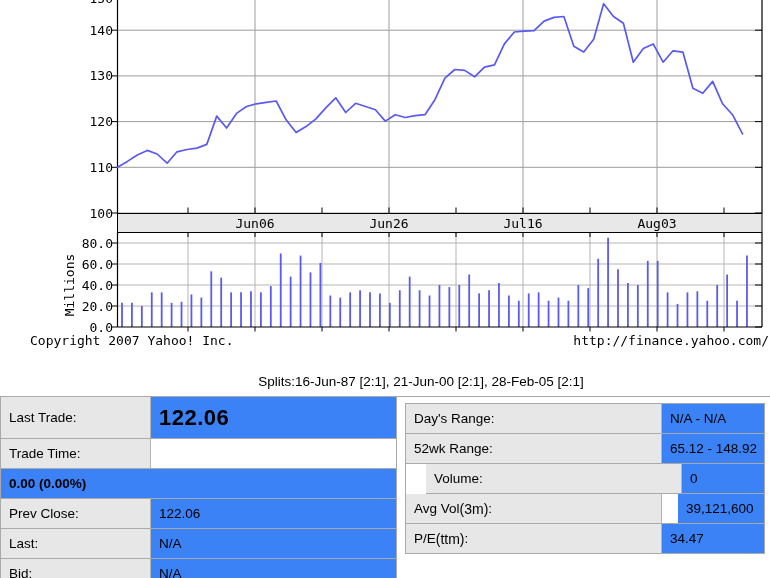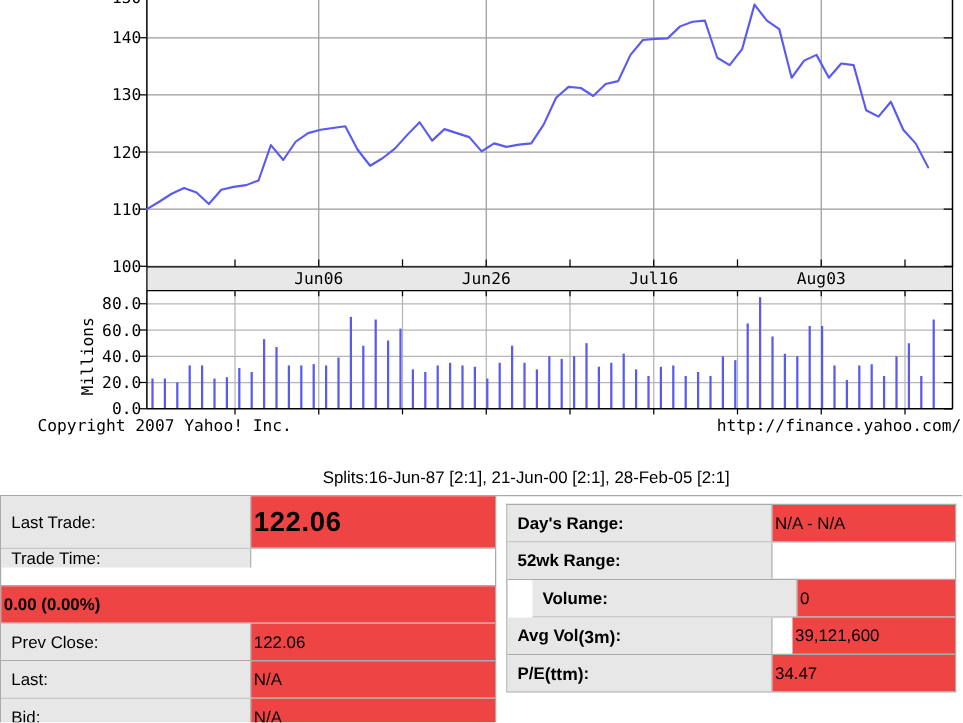--- a/index.html
+++ b/index.html
@@ -9,23 +9,23 @@
   .splits{position:absolute;top:374px;left:0;width:770px;text-align:center;
           font-size:13.5px;color:#000;transform:translateX(36px);}
   .rule{position:absolute;top:396px;left:0;width:770px;height:1px;background:#aaaaaa;}
   .qt{position:absolute;font-size:13.5px;border:1px solid #aaaaaa;border-bottom:none;
       box-sizing:border-box;background:#fff;}
   .qt-left{top:396px;left:0;width:397px;}
   .qt-right{top:403px;left:405px;width:360px;}
   .qrow{display:flex;align-items:stretch;border-bottom:1px solid #aaaaaa;}
   .qlabel{background:#e7e7e7;border-right:1px solid #b5b5b5;display:flex;align-items:center;
           padding-left:8px;box-sizing:border-box;}
-  .qt-left .qlabel{width:200px;}
-  .qt-right .qlabel{width:212px;font-weight:bold;}
-  .qvalue{flex:1;display:flex;align-items:center;padding-left:2px;background:#ef4444;}
+  .qt-left .qlabel{width:150px;}
+  .qt-right .qlabel{width:256px;}
+  .qvalue{flex:1;display:flex;align-items:center;padding-left:8px;background:#3b82f6;}
   .v-large{font-size:22px;font-weight:bold;letter-spacing:0.5px;}
   .v-bold{font-weight:bold;}
   .lbl-small{font-size:14px;text-align:right;}
 </style>
 </head>
 <body>
 
 <div class="page">
   <svg id="chart-svg" width="770" height="352" viewBox="0 0 770 352">
       <line x1="117.5" y1="213" x2="762" y2="213" stroke="#9c9c9c" stroke-width="1"></line>
@@ -189,21 +189,21 @@
     </svg>
   <div class="splits">Splits:16-Jun-87 [2:1], 21-Jun-00 [2:1], 28-Feb-05 [2:1]</div>
   <div class="rule"></div>
   <div class="qt qt-left" id="qt-left">
       <div class="qrow" style="height: 41px;">
         <div class="qlabel">
           <span>Last Trade:</span>
         </div>
         <div class="qvalue v-large">122.06</div>
       </div>
-      <div class="qrow" style="height: 29px; flex-direction: column;">
+      <div class="qrow" style="height: 29px;">
         <div class="qlabel">
           <span>Trade Time:</span>
         </div>
       </div>
       <div class="qrow" style="height: 29px;">
         <div class="qvalue v-bold">0.00 (0.00%)</div>
       </div>
       <div class="qrow" style="height: 29px;">
         <div class="qlabel">
           <span>Prev Close:</span>
@@ -227,20 +227,21 @@
       <div class="qrow" style="height: 29px;">
         <div class="qlabel">
           <span>Day's Range:</span>
         </div>
         <div class="qvalue">N/A - N/A</div>
       </div>
       <div class="qrow" style="height: 29px;">
         <div class="qlabel">
           <span>52wk Range:</span>
         </div>
+        <div class="qvalue">65.12 - 148.92</div>
       </div>
       <div class="qrow" style="height: 29px; margin-left: 20px;">
         <div class="qlabel">
           <span>Volume:</span>
         </div>
         <div class="qvalue">0</div>
       </div>
       <div class="qrow" style="height: 29px; gap: 16px;">
         <div class="qlabel">
           <span>Avg Vol </span>

